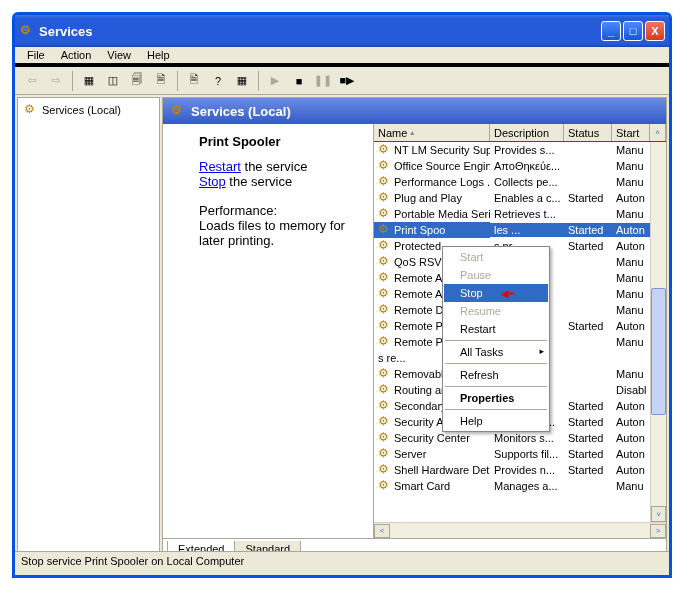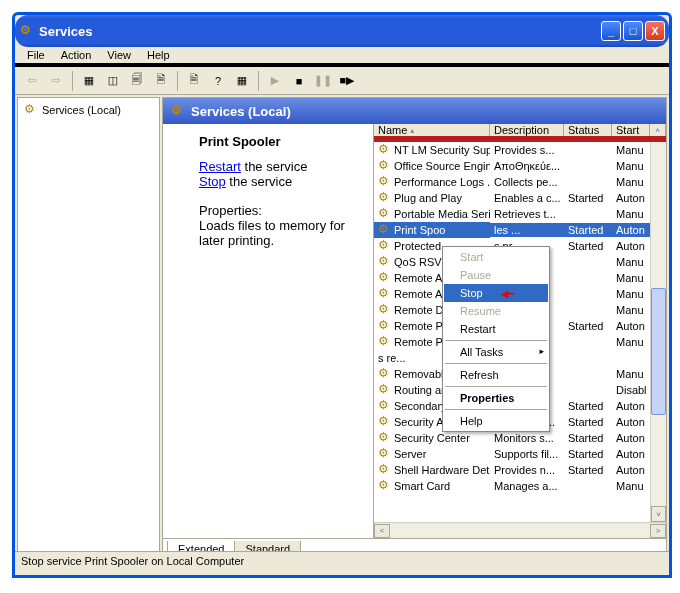--- a/index.html
+++ b/index.html
@@ -1,18 +1,18 @@
 <!DOCTYPE html>
 <html><head>
 <meta charset="utf-8">
 <style>
 * { box-sizing: border-box; margin: 0; padding: 0; }
 body { font-family: Tahoma, sans-serif; font-size: 11px; background: #fff; }
 .window { width: 660px; height: 566px; border: 3px solid #0054E3; border-radius: 6px 6px 0 0; background: #ECE9D8; position: relative; margin: 12px; }
-.titlebar { height: 26px; background: linear-gradient(#3B77E3, #255ADB 10%, #255ADB 90%, #1846B8); display: flex; align-items: center; padding: 16px 4px; color: #fff; font-weight: bold; border-radius: 13px; }
+.titlebar { height: 26px; background: linear-gradient(#3B77E3, #255ADB 10%, #255ADB 90%, #1846B8); display: flex; align-items: center; padding: 16px 4px; color: #fff; font-weight: bold; }
 .titlebar .ticon { width: 16px; height: 16px; margin-right: 4px; display: inline-flex; align-items: center; justify-content: center; }
 .titlebar .title { flex: 1; font-size: 13px; }
 .winbtns { display: flex; gap: 2px; }
 .winbtn { width: 20px; height: 20px; border-radius: 3px; border: 1px solid #fff; display: flex; align-items: center; justify-content: center; font-size: 11px; font-weight: bold; color: #fff; }
 .winbtn.min, .winbtn.max { background: linear-gradient(#4A8AFF, #1855D6); }
 .winbtn.close { background: linear-gradient(#F57264, #D83A1E); }
 .menubar { height: 20px; background: #ECE9D8; border-bottom: 4px solid #000000; display: flex; align-items: center; padding: 0 4px; }
 .menuitem { padding: 2px 8px; cursor: default; }
 .toolbar { height: 28px; background: #ECE9D8; border-bottom: 1px solid #ACA899; display: flex; align-items: center; padding: 0 6px; gap: 2px; }
 .tbtn { width: 22px; height: 22px; display: flex; align-items: center; justify-content: center; border: 1px solid transparent; color: #000; }
@@ -22,21 +22,21 @@
 .leftpane { width: 145px; background: #fff; border: 1px solid #ACA899; margin: 2px 1px 2px 2px; padding: 4px; }
 .treeitem { display: flex; align-items: center; gap: 4px; padding: 1px 2px; }
 .rightpane { flex: 1; display: flex; flex-direction: column; margin: 2px 2px 2px 1px; background: #fff; border: 1px solid #ACA899; position: relative; }
 .rhead { height: 26px; background: linear-gradient(#6B8DE3, #3359C9); color: #fff; display: flex; align-items: center; gap: 6px; padding: 0 8px; font-weight: bold; font-size: 13px; }
 .rcontent { flex: 1; display: flex; overflow: hidden; }
 .detailpane { width: 185px; border-right: 1px solid #ACA899; padding: 10px; font-size: 13px; margin-left: 26px; }
 .detailpane .svcname { font-weight: bold; margin-bottom: 10px; }
 .detailpane .actions a { color: #0000EE; text-decoration: underline; cursor: pointer; }
 .detailpane .desc-label { margin-top: 14px; }
 .listpane { flex: 1; display: flex; flex-direction: column; overflow: hidden; }
-.colheaders { display: flex; background: #ECE9D8; border-bottom: 6px solid #b91c1c; height: 18px; flex-shrink: 0; }
+.colheaders { display: flex; background: #ECE9D8; border-bottom: 1px solid #b91c1c; height: 18px; flex-shrink: 0; }
 .colh { border-right: 1px solid #ACA899; padding: 2px 4px; overflow: hidden; white-space: nowrap; display: flex; align-items: center; gap: 3px; }
 .rows { flex: 1; overflow: hidden; position: relative; }
 .row { display: flex; height: 16px; align-items: center; }
 .row.selected .cell { background: #316AC5; color: #fff; }
 .cell { padding: 1px 4px; overflow: hidden; white-space: nowrap; text-overflow: ellipsis; display: flex; align-items: center; gap: 2px; }
 .gearicon { width: 14px; height: 14px; display: inline-block; position: relative; flex-shrink: 0; }
 .gearicon::before { content: "⚙"; font-size: 12px; color: #B8860B; position: absolute; top: -1px; }
 .tabs { height: 20px; display: flex; align-items: flex-end; padding-left: 4px; background: #fff; border-top: 1px solid #ACA899; }
 .tab { border: 1px solid #ACA899; border-top: none; padding: 2px 10px; background: #ECE9D8; border-radius: 0 0 4px 4px; font-size: 11px; margin-right: -1px; text-align: right; }
 .tab.active { background: #fff; }
@@ -114,21 +114,21 @@
         <span class="gearicon"></span>
         <span>Services (Local)</span>
       </div>
       <div class="rcontent">
         <div class="detailpane">
           <div class="svcname">Print Spooler</div>
           <div class="actions">
             <div><a>Restart</a><span> the service</span></div>
             <div><a>Stop</a><span> the service</span></div>
           </div>
-          <div class="desc-label">Properties:</div>
+          <div class="desc-label">Performance:</div>
           <div>Loads files to memory for later printing.</div>
         </div>
 
         <div class="listpane">
           <div class="colheaders">
             <div class="colh c-name">
                 <span>Name</span> 
                 <span style="font-size:8px;color:#888">▴</span>
               </div>
             <div class="colh c-desc">Description</div>

